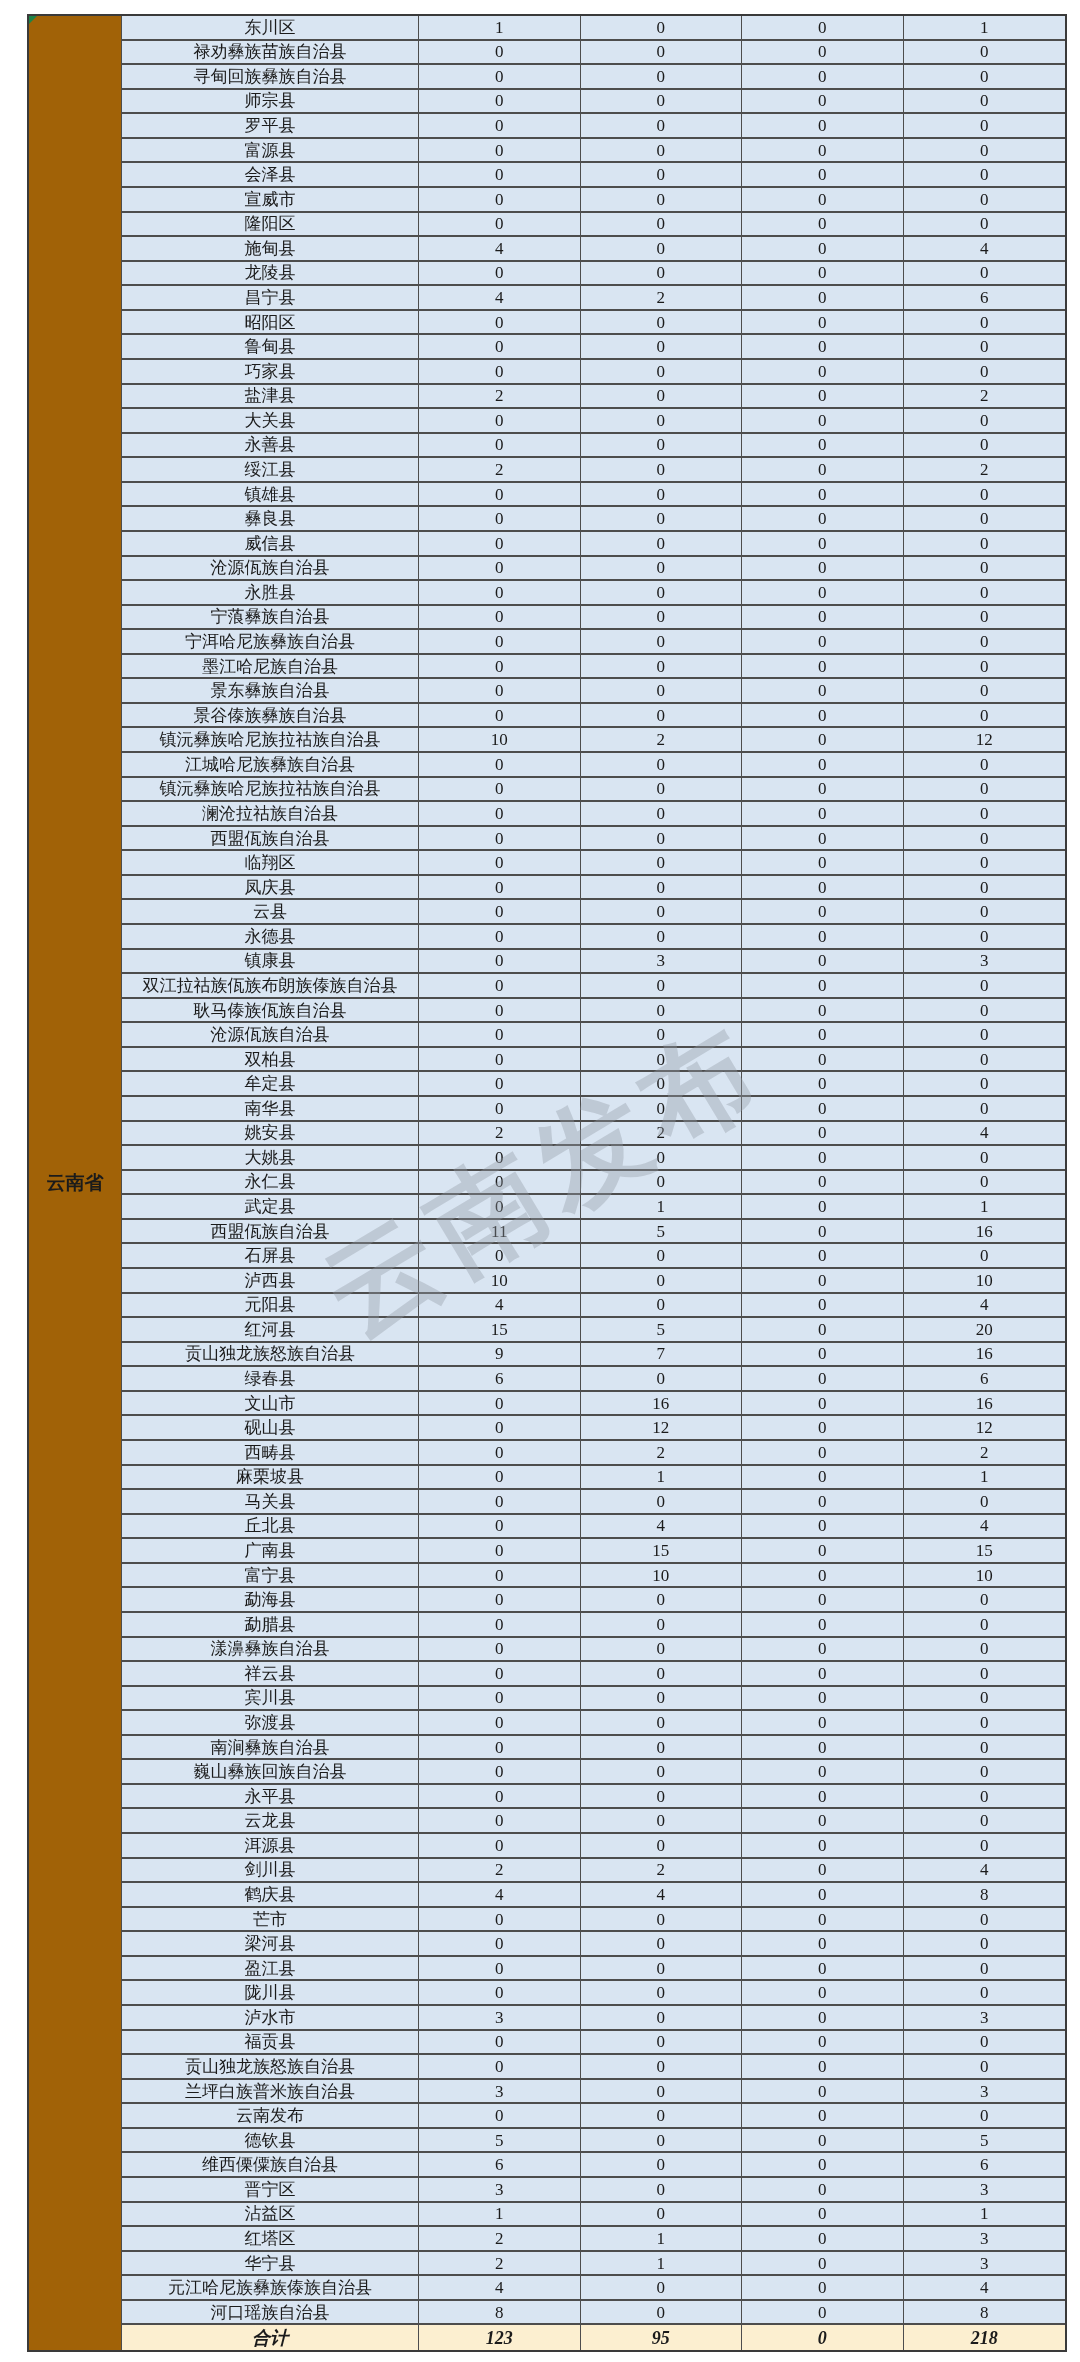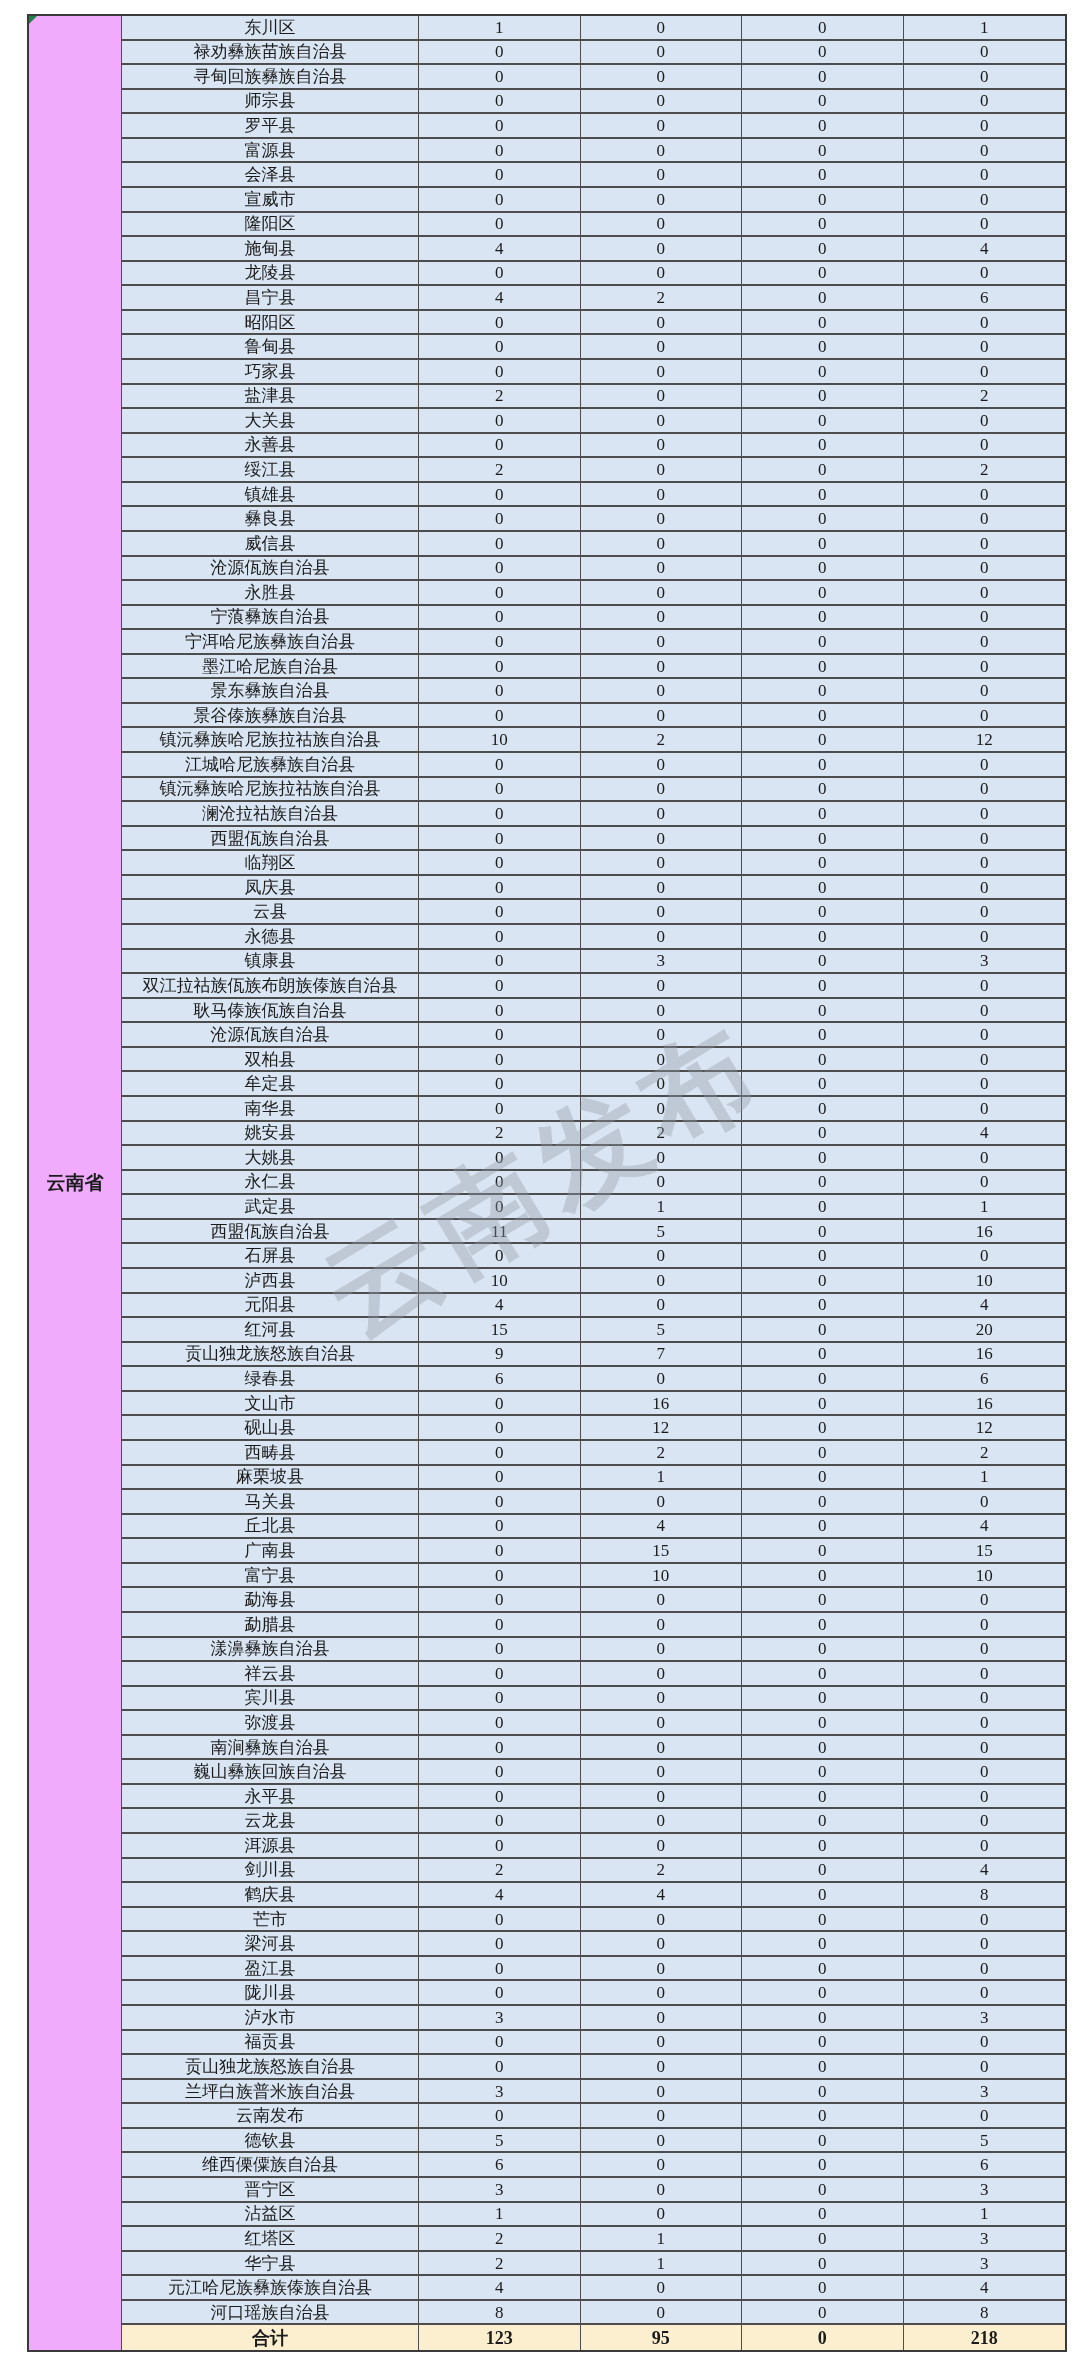--- a/index.html
+++ b/index.html
@@ -5,38 +5,38 @@
   html,body{margin:0;padding:0;}
   body{
     width:1080px;height:2362px;background:#ffffff;position:relative;overflow:hidden;
     font-family:"Liberation Serif","DejaVu Serif",serif;color:#1b1b1b;
   }
   .table-wrap{
     position:absolute;left:27px;top:14px;width:1040px;height:2338px;
     border:2px solid #3a3a3a;display:flex;box-sizing:border-box;background:#d9e5f2;
   }
   .province-cell{
-    width:93px;flex:0 0 93px;background:#f0abfc;border-right:1px solid #4d4d4d;
+    width:93px;flex:0 0 93px;background:#a16207;border-right:1px solid #4d4d4d;
     display:flex;align-items:center;justify-content:center;position:relative;
     font-size:19px;font-weight:bold;box-sizing:border-box;
   }
   .corner-marker{
     position:absolute;left:0;top:0;width:0;height:0;
     border-top:8px solid #1d8348;border-right:8px solid transparent;
   }
   .rows{flex:1;display:grid;grid-template-rows:repeat(95,1fr);}
   .row{display:grid;grid-template-columns:297px 161.5px 161.5px 161.5px 1fr;box-sizing:border-box;}
   .cell{
     border-right:1px solid #4d4d4d;border-bottom:2px solid #4d4d4d;
     display:flex;align-items:center;justify-content:center;
     box-sizing:border-box;overflow:hidden;white-space:nowrap;
     font-size:17px;line-height:1;background:#d9e5f2;
   }
   .cell:last-child{border-right:none;}
-  .row:last-child .cell{border-bottom:none;}
+  .row:last-child .cell{border-bottom:none;font-style:italic;}
   .row.total .cell{background:#fcefd0;font-weight:bold;font-size:18px;}
   .watermark{
     position:absolute;left:545px;top:1180px;
     transform:translate(-50%,-50%) rotate(-31deg);
     font-size:112px;font-weight:bold;letter-spacing:10px;white-space:nowrap;
     color:rgba(148,155,165,0.38);pointer-events:none;z-index:5;
   }
 </style>
 </head>
 <body>

